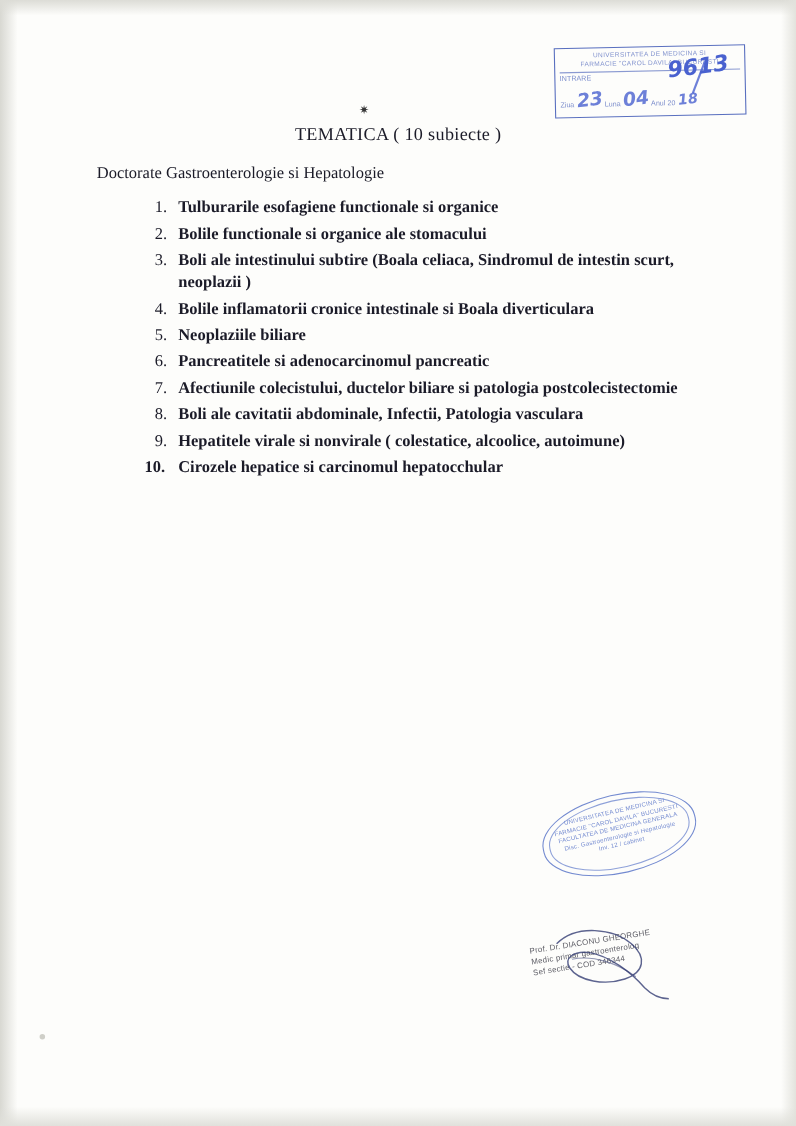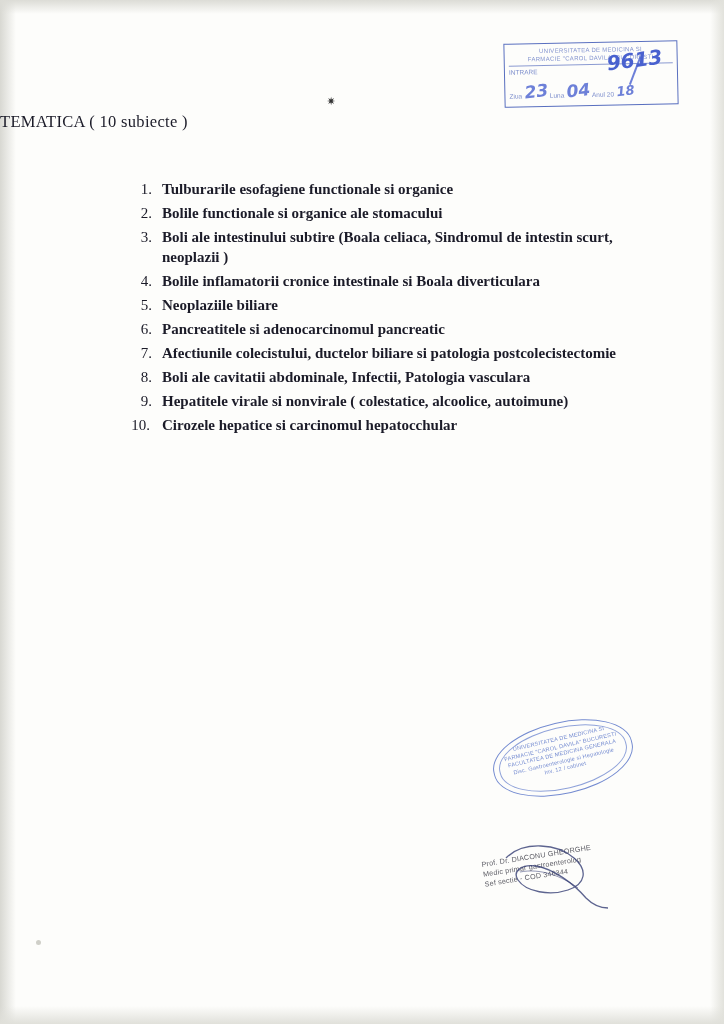--- a/index.html
+++ b/index.html
@@ -128,20 +128,21 @@
     border-left: 2px solid #2a46c8;
     transform: rotate(22deg);
     opacity: .8;
   }
 
   
   .title {
     position: absolute;
     left: 0; right: 0;
     top: 112px;
+    text-align: center;
     font-size: 16.5px;
     letter-spacing: .3px;
   }
   .title-mark {
     position: absolute;
     left: 50%;
     top: 96px;
     width: 10px;
     height: 10px;
     margin-left: -36px;
@@ -173,21 +174,21 @@
     line-height: 19.5px;
   }
   .list li .num {
     position: absolute;
     left: 0;
     top: 0;
     width: 24px;
     text-align: right;
     font-size: 15px;
   }
-  .list li.wide .num { left: -2px; }
+  .list li.wide .num { left: -2px; font-weight: bold; }
   .list li .cont {
     display: block;
     padding-left: 4px;
     font-weight: bold;
   }
 
   
   .fac-stamp {
     position: absolute;
     left: 492px;
@@ -279,20 +280,21 @@
       <span>Anul 20</span>
       <span class="hand hand-yr">18</span>
     </div>
     <div class="hand hand-no">9613</div>
     <div class="stamp-slash"></div>
   </div>
 
   <div class="title-mark">✷</div>
   <div class="title">TEMATICA ( 10 subiecte )</div>
 
+  <div class="subtitle">Doctorate Gastroenterologie si Hepatologie</div>
 
   <ul class="list">
     <li>
       <span class="num">1.</span>
       <span class="cont">Tulburarile esofagiene functionale si organice</span>
     </li>
     <li>
       <span class="num">2.</span>
       <span class="cont">Bolile functionale si organice ale stomacului</span>
     </li>

